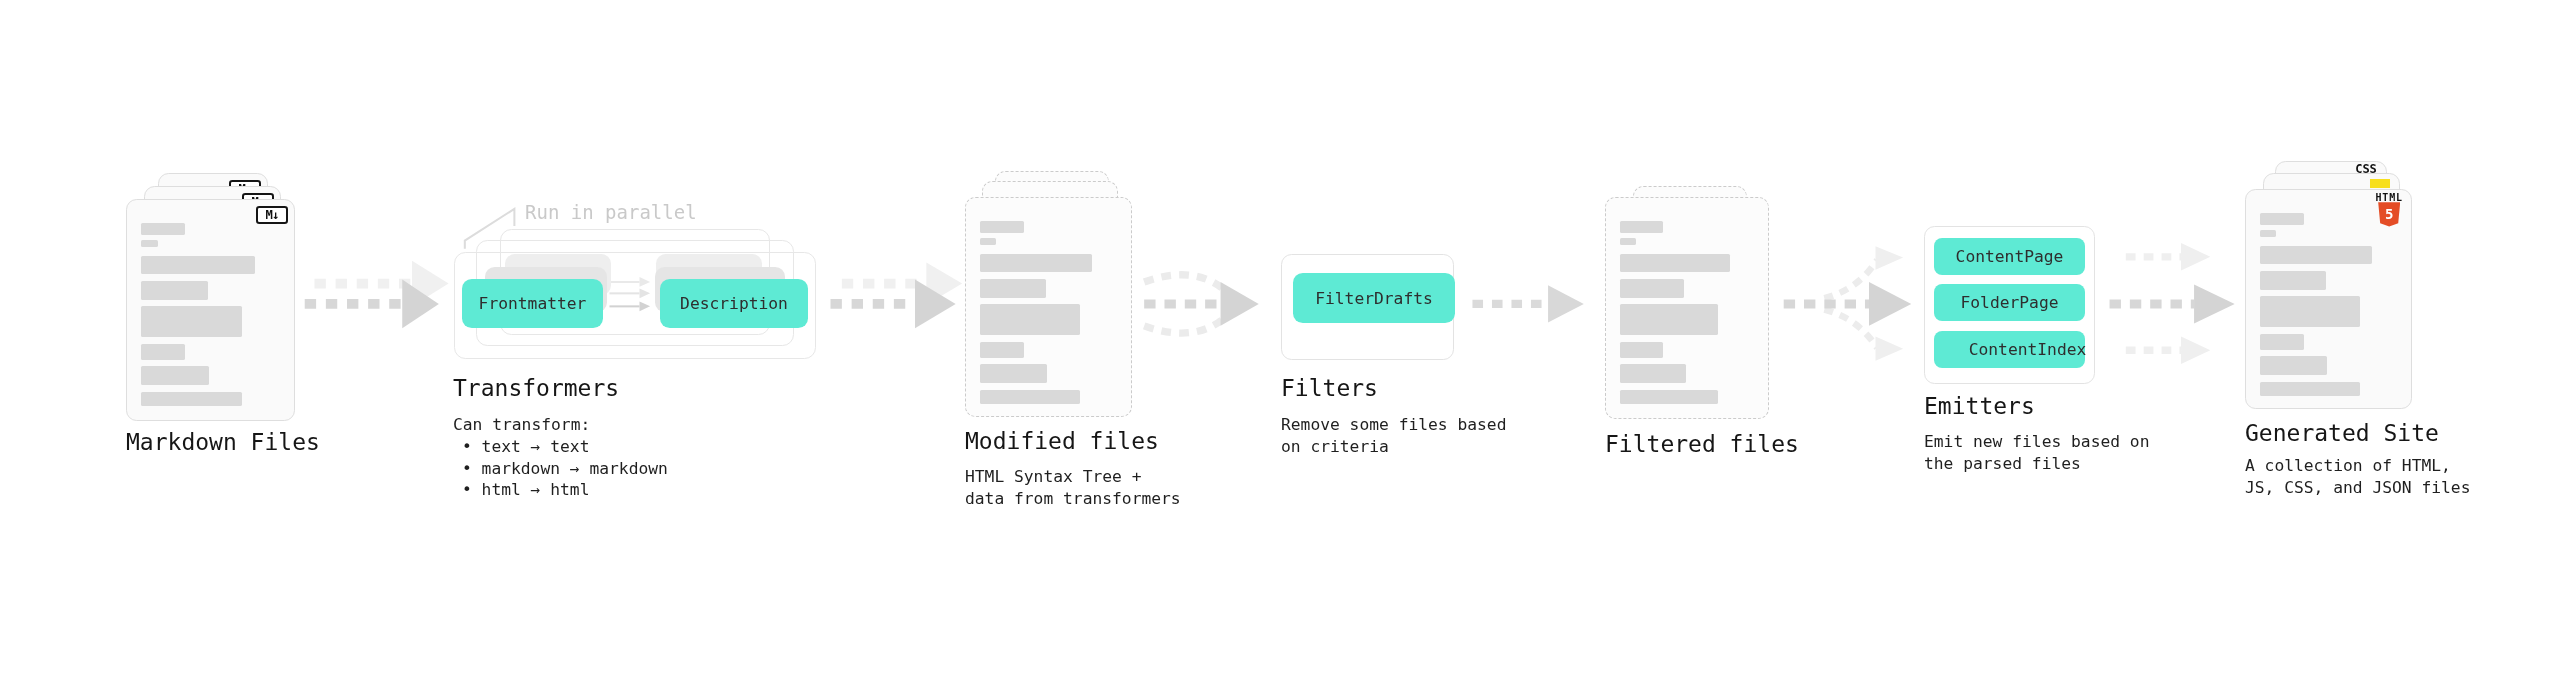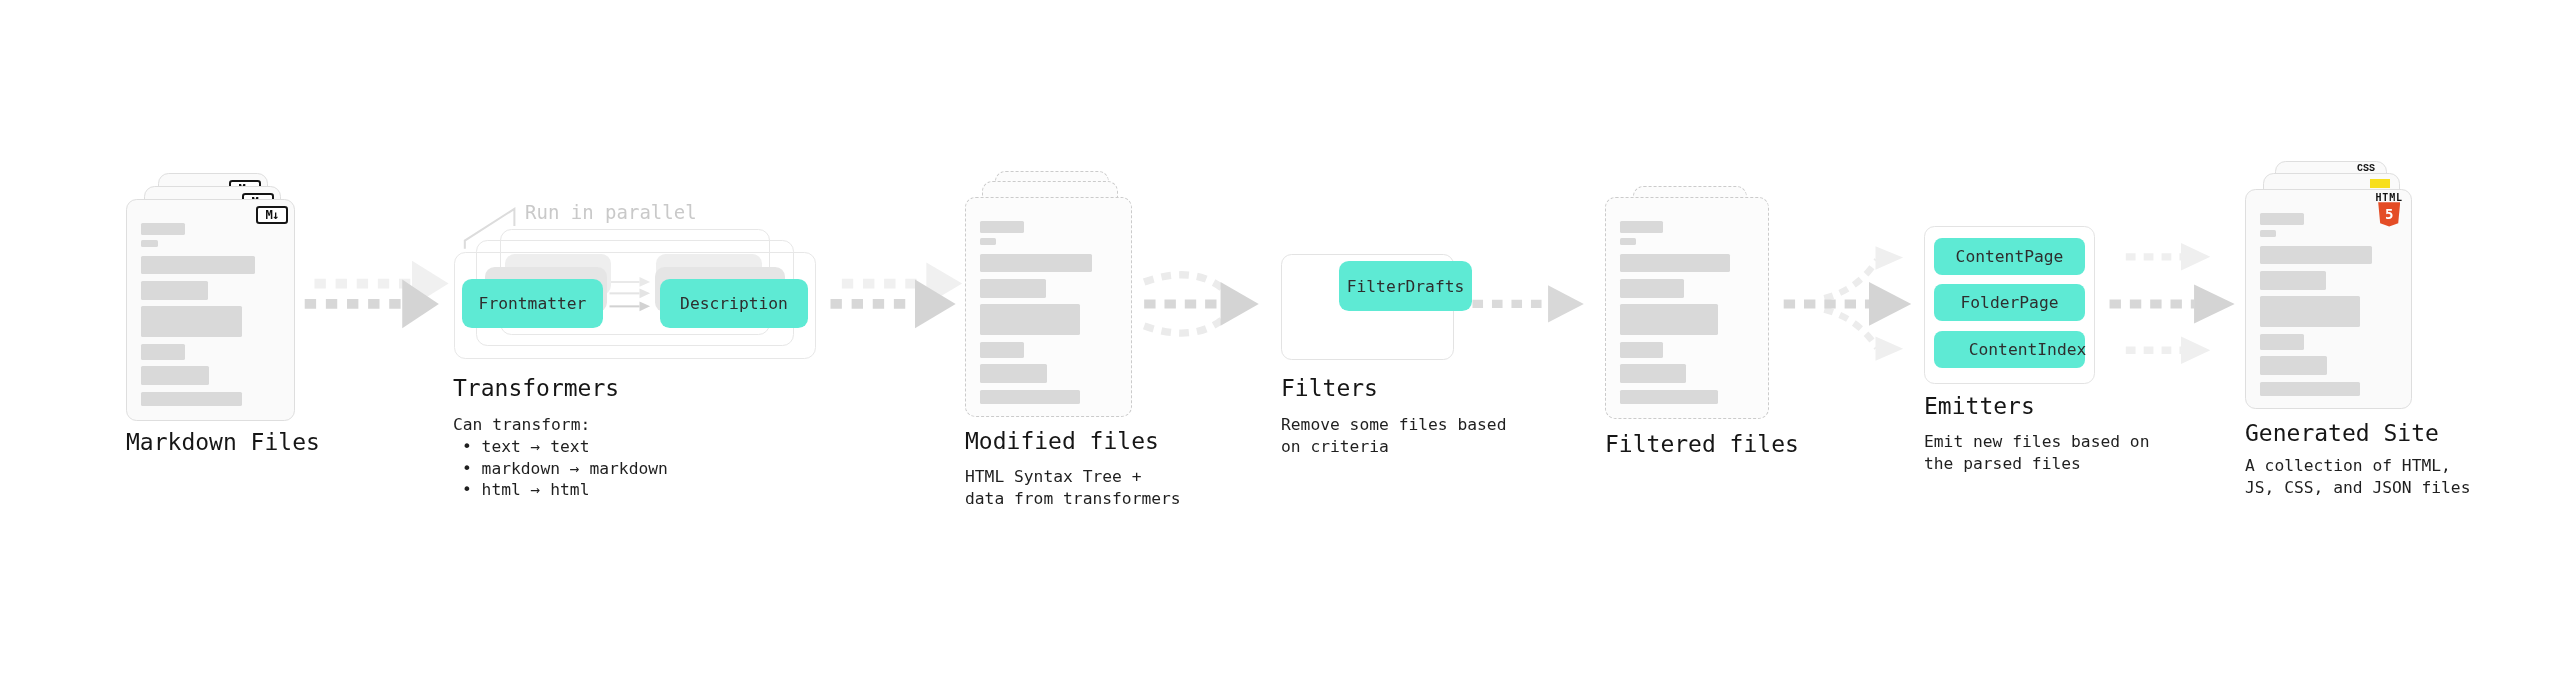--- a/index.html
+++ b/index.html
@@ -23,21 +23,21 @@
         font-size:16.3px;color:#2e2e2e;box-sizing:border-box;white-space:nowrap;}
   .ghost1{background:#e5e5e5;}
   .ghost2{background:#eeeeee;}
   
   .fbox{position:absolute;background:#ffffff;border:1.6px solid #e3e3e3;border-radius:10.6px;box-sizing:border-box;}
   .h{position:absolute;font-size:23px;font-weight:500;color:#161616;white-space:nowrap;}
   .d{position:absolute;font-size:16.3px;line-height:22px;color:#1f1f1f;white-space:nowrap;}
   .annot{position:absolute;font-size:19px;color:#c9c9c9;white-space:nowrap;}
   
   .badge-css{position:absolute;top:4.1px;right:9px;width:22px;text-align:center;}
-  .badge-css .t{font-size:10px;font-weight:bold;color:#111;line-height:6.5px;font-family:Liberation Mono, monospace;}
+  .badge-css .t{font-size:12px;font-weight:bold;color:#111;line-height:6.5px;}
   .badge-css .b{height:3.3px;background:#2d65ef;margin-top:0.8px;border-radius:0.8px;}
   .badge-js{position:absolute;top:4.9px;right:9px;width:20.3px;height:9px;background:#f7df1e;}
   .badge-html5{position:absolute;top:4.1px;right:7.3px;width:29px;text-align:center;}
   .badge-html5 .t{font-size:10px;font-weight:bold;color:#111;line-height:7.3px;letter-spacing:0.8px;}
   .badge-html5 .shield{width:22px;height:24.4px;margin:0.8px auto 0;background:#e44d26;
       clip-path:polygon(0% 0%,100% 0%,91% 86%,50% 100%,9% 86%);
       display:flex;align-items:center;justify-content:center;color:#fff;font-size:14px;font-weight:bold;}
 </style>
 </head>
 <body>
@@ -155,21 +155,21 @@
         <div class="bar" style="width: 32%; height: 16.3px; margin-bottom: 6.5px;"></div>
         <div class="bar" style="width: 49%; height: 18.7px; margin-bottom: 6.5px;"></div>
         <div class="bar" style="width: 73%; height: 14.6px; margin-bottom: 0px;"></div>
       </div>
   </div>
   <div class="h" style="left:965px;top:428px;">Modified files</div>
   <div class="d" style="left:965px;top:466px;">HTML Syntax Tree +</div>
   <div class="d" style="left:965px;top:488px;">data from transformers</div>
 
   <div class="fbox" style="left:1281px;top:254px;width:173px;height:106px;"></div>
-  <div class="pill" style="left:1293px;top:261px;width:133px;height:50px;margin-left:46px;">FilterDrafts</div>
+  <div class="pill" style="left:1293px;top:273px;width:162px;height:50px;">FilterDrafts</div>
   <div class="h" style="left:1281px;top:375px;">Filters</div>
   <div class="d" style="left:1281px;top:414px;">Remove some files based</div>
   <div class="d" style="left:1281px;top:436px;">on criteria</div>
 
   <div class="card dashed" style="left:1633px;top:186px;width:114px;height:222px;"></div>
   <div class="card dashed" style="left:1605px;top:197px;width:164px;height:222px;">
     <div class="body">
         <div class="bar" style="width: 32%; height: 12.2px; margin-bottom: 4.9px;"></div>
         <div class="bar" style="width: 12%; height: 6.5px; margin-bottom: 9.8px;"></div>
         <div class="bar" style="width: 82%; height: 18px; margin-bottom: 6.5px;"></div>

